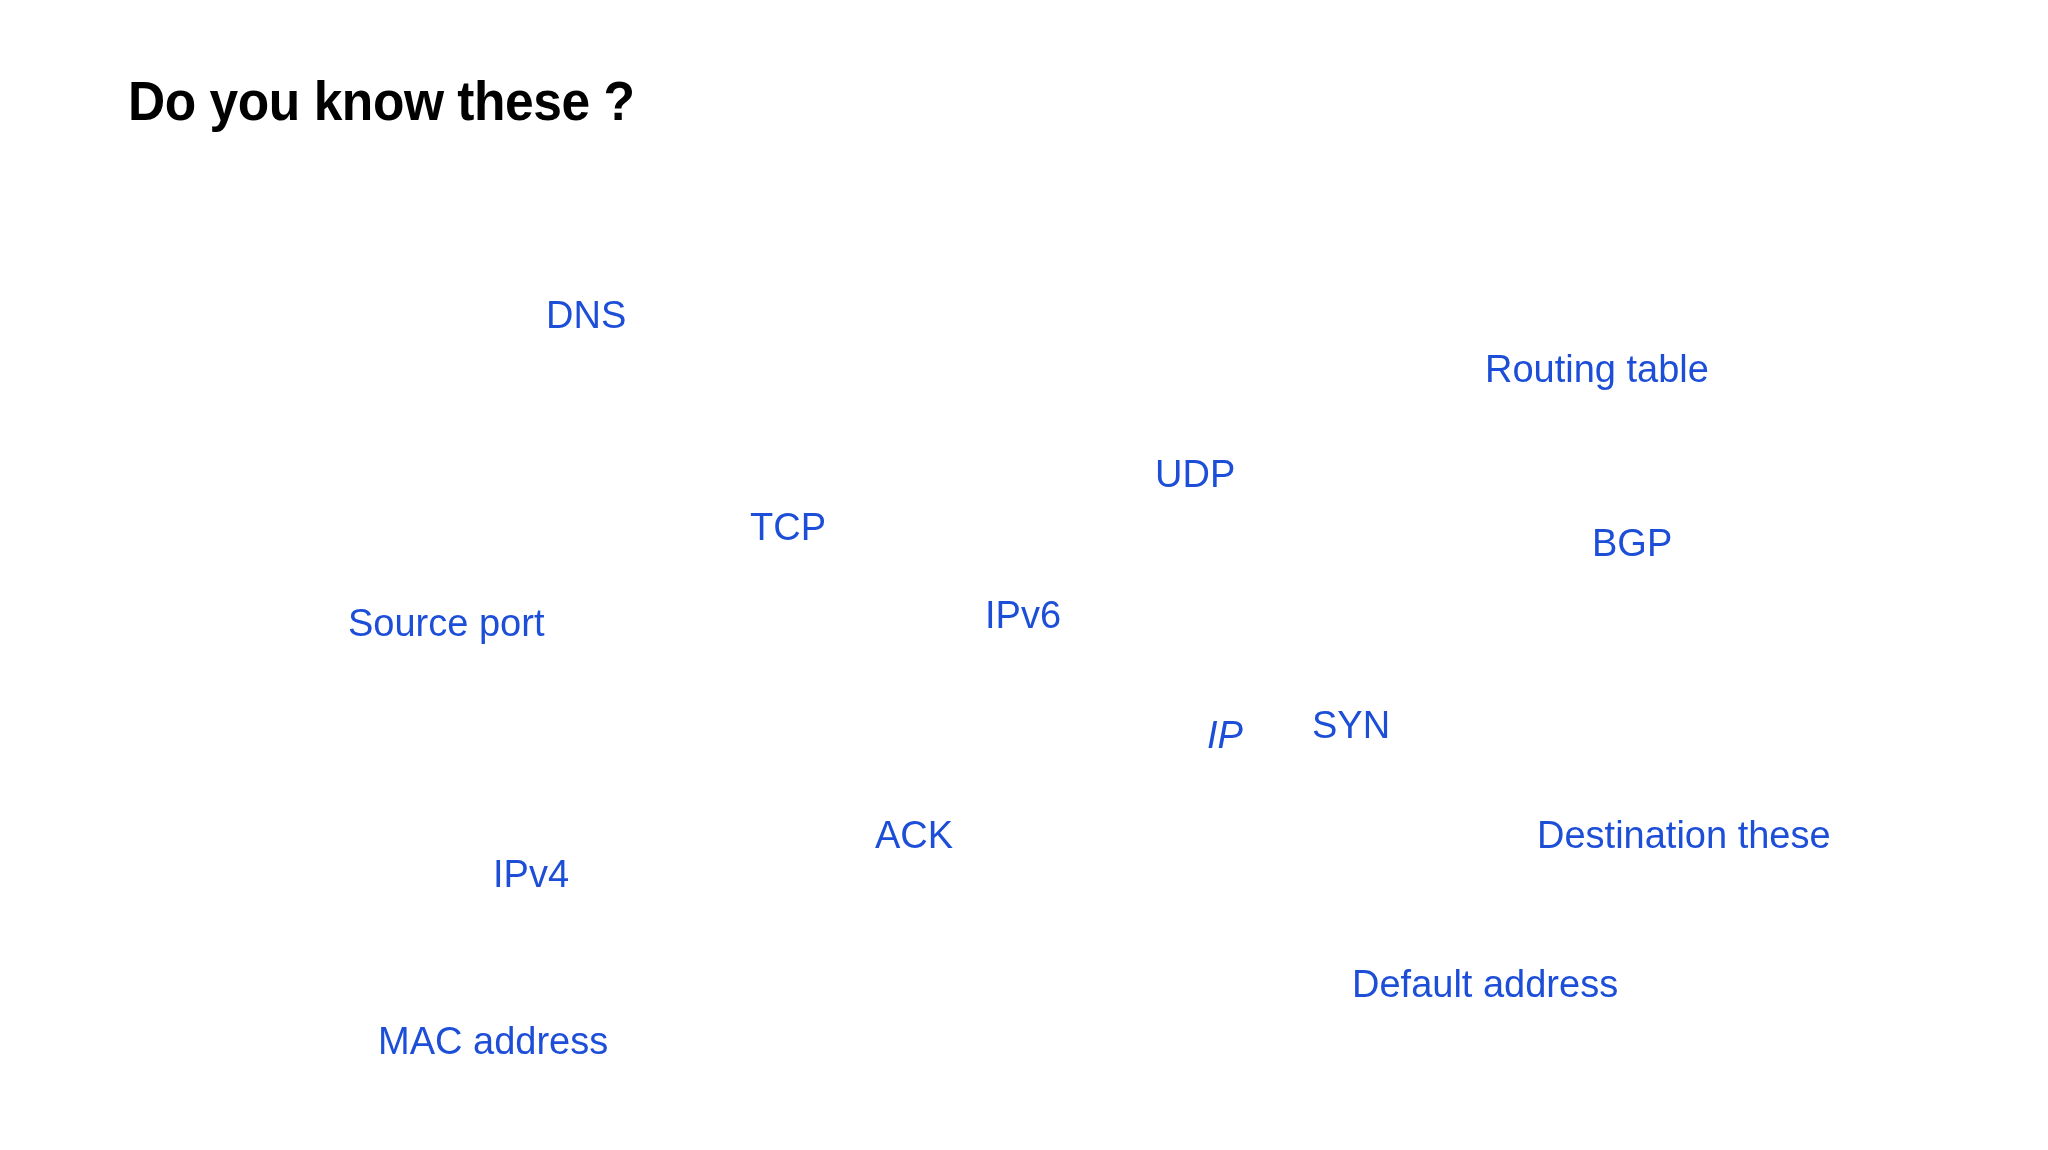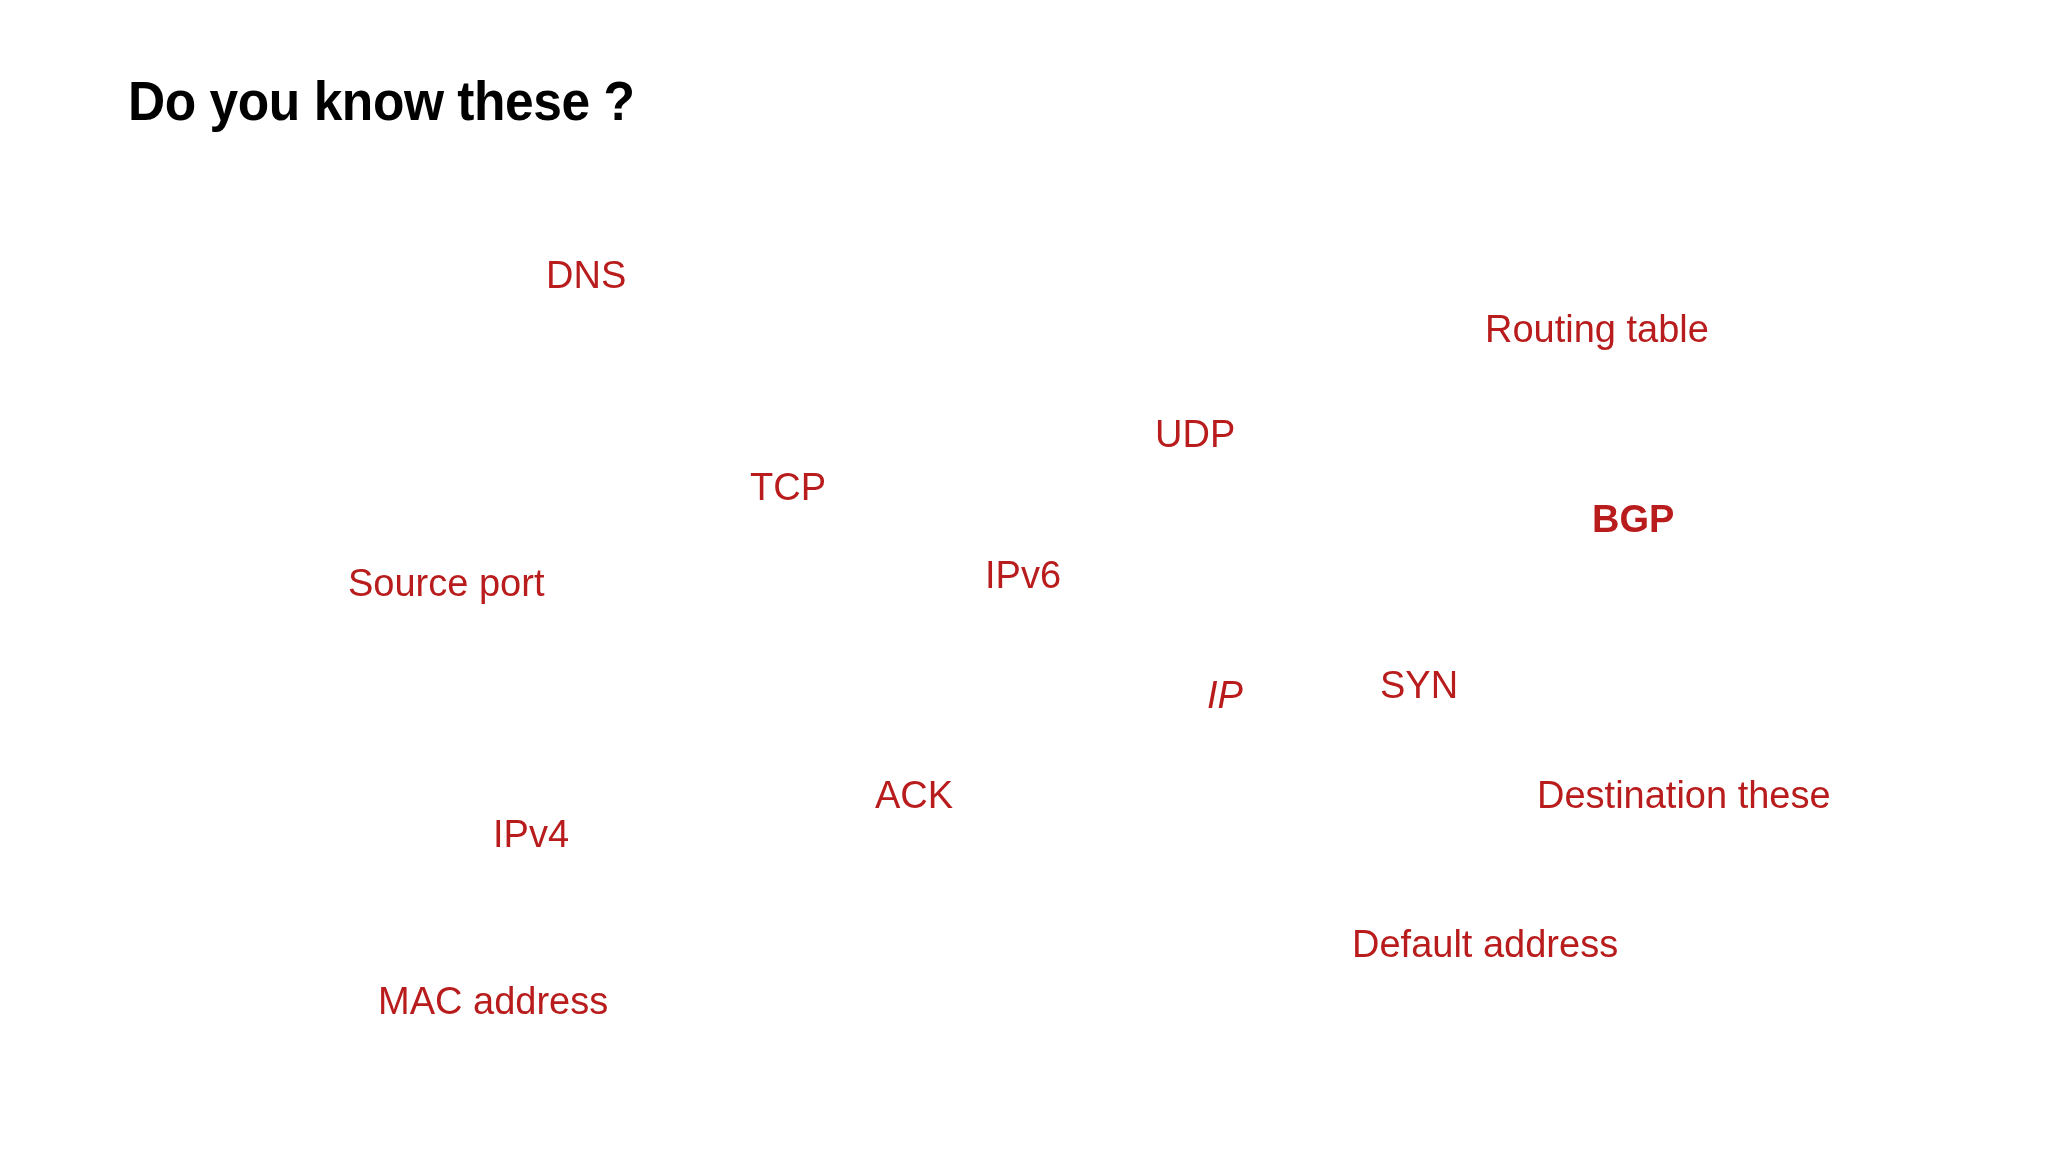--- a/index.html
+++ b/index.html
@@ -31,41 +31,42 @@
     white-space: nowrap;
     transform: scaleX(0.92);
     transform-origin: left top;
   }
   .term {
     position: absolute;
     font-family: "Liberation Sans", sans-serif;
     font-weight: normal;
     font-size: 38px;
     line-height: 1;
-    color: #b91c1c;
+    color: #1d4ed8;
     white-space: nowrap;
+    margin-top: 40px;
   }
 </style>
 </head>
 <body style="background: rgb(255, 255, 255);">
 
 <div id="slide" style="background: rgb(255, 255, 255); color: rgb(0, 0, 0);">
 
   <div id="slide-title">Do you know these ?</div>
 
   <div id="terms-layer">
       <div class="term" style="left: 546px; top: 256px;">DNS</div>
       <div class="term" style="left: 1485px; top: 310px;">Routing table</div>
       <div class="term" style="left: 1155px; top: 415px;">UDP</div>
       <div class="term" style="left: 750px; top: 468px;">TCP</div>
-      <div class="term" style="left: 1592px; top: 500px; font-weight: bold;">BGP</div>
+      <div class="term" style="left: 1592px; top: 484px;">BGP</div>
       <div class="term" style="left: 348px; top: 564px;">Source port</div>
       <div class="term" style="left: 985px; top: 556px;">IPv6</div>
       <div class="term" style="left: 1207px; top: 676px; font-style: italic;">IP</div>
-      <div class="term" style="left: 1380px; top: 666px;">SYN</div>
+      <div class="term" style="left: 1312px; top: 666px;">SYN</div>
       <div class="term" style="left: 875px; top: 776px;">ACK</div>
       <div class="term" style="left: 1537px; top: 776px;">Destination these</div>
       <div class="term" style="left: 493px; top: 815px;">IPv4</div>
       <div class="term" style="left: 1352px; top: 925px;">Default address</div>
       <div class="term" style="left: 378px; top: 982px;">MAC address</div>
     </div>
 
 </div>
 
 </body></html>

